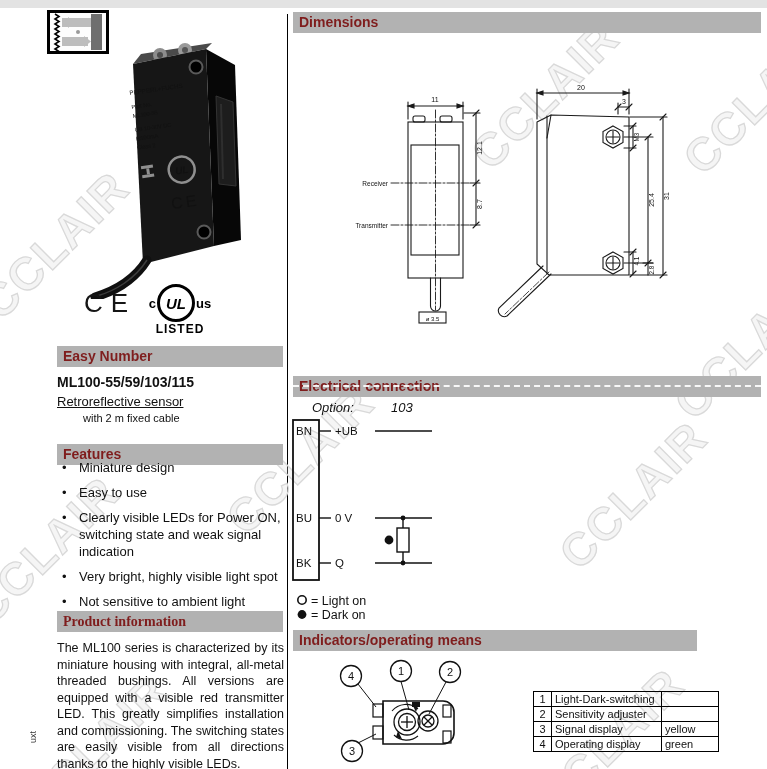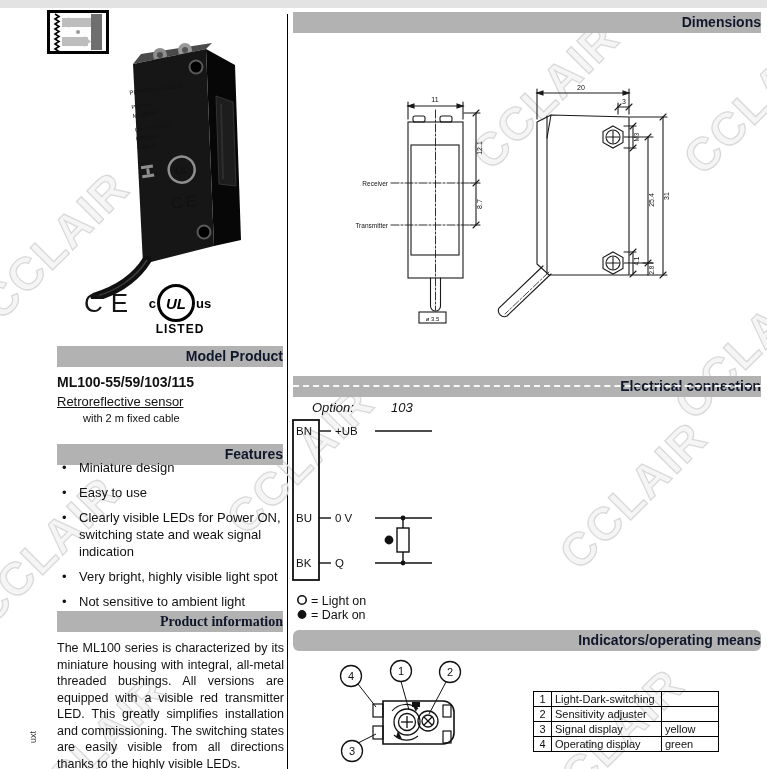--- a/index.html
+++ b/index.html
@@ -2,21 +2,21 @@
 <html><head>
 <meta charset="utf-8">
 <style>
   html,body{margin:0;padding:0;background:#fff;}
   .page{position:relative;width:767px;height:769px;background:#fff;overflow:hidden;
         font-family:"Liberation Sans","DejaVu Sans",sans-serif;color:#111;}
   .abs{position:absolute;}
   .top-strip{left:0;top:0;width:767px;height:8px;background:#e3e3e3;}
   .col-divider{left:287px;top:14px;width:1px;height:755px;background:#000;}
   .sec-header{height:21px;line-height:21px;background:#b2b2b2;font-size:14px;font-weight:bold;
-              padding-left:6px;box-sizing:border-box;color:#0f172a;text-align:right;}
+              padding-left:6px;box-sizing:border-box;color:#7f1d1d;}
   .sec-header.dashed::after{content:"";position:absolute;left:0;right:0;top:9px;
               border-top:2px dashed rgba(255,255,255,.9);}
   .model-name{font-size:14px;font-weight:bold;}
   .body-text{font-size:13px;}
   .small-text{font-size:11px;}
   ul.features{list-style:none;margin:0;padding:0;width:228px;}
   ul.features li{position:relative;padding-left:22px;margin-bottom:8px;font-size:13px;line-height:17px;}
   ul.features li::before{content:"\2022";position:absolute;left:5px;top:0;font-size:13px;}
   .para{width:227px;font-size:12.5px;line-height:16.5px;text-align:justify;}
   .wm{position:absolute;font-size:46px;font-weight:bold;letter-spacing:2px;
@@ -111,21 +111,21 @@
   <div class="abs ce-mark" style="left:84px;top:288px;">CE</div>
   <div class="abs ul-wrap" style="left:134px;top:284px;">
     <div class="ul-row">
       <span class="ul-c">c</span>
       <span class="ul-circle">UL</span>
       <span class="ul-us">us</span>
     </div>
     <div class="ul-listed">LISTED</div>
   </div>
 
-  <div class="abs sec-header" style="left:57px;top:346px;width:226px;">Model Product</div>
+  <div class="abs sec-header" style="left:57px;top:346px;width:226px;">Easy Number</div>
   <div class="abs model-name" style="left:57px;top:374px;">ML100-55/59/103/115</div>
   <div class="abs body-text" style="left:57px;top:394px;text-decoration:underline;">Retroreflective sensor</div>
   <div class="abs small-text" style="left:57px;top:412px;margin-left:26px;">with 2 m fixed cable</div>
 
   <div class="abs sec-header" style="left:57px;top:432px;width:226px;margin-top:12px;">Features</div>
   <ul class="abs features" style="left:57px;top:459px;">
     <li>Miniature design</li>
     <li>Easy to use</li>
     <li>Clearly visible LEDs for Power ON, switching state and weak signal indication</li>
     <li>Very bright, highly visible light spot</li>
@@ -269,21 +269,21 @@
         <text x="44" y="105">0 V</text>
         <text x="44" y="150">Q</text>
       </g>
       <g font-size="12.5" fill="#111">
         <text x="20" y="187.5">= Light on</text>
         <text x="20" y="202">= Dark on</text>
       </g>
     </svg>
   </div>
 
-  <div class="abs sec-header" style="left:293px;top:630px;width:468px;border-radius:6px;">Indicators/operating means</div>
+  <div class="abs sec-header" style="left:293px;top:630px;width:404px;">Indicators/operating means</div>
 
   <div class="abs" style="left:328px;top:654px;">
     <svg width="205" height="115" viewBox="0 0 205 115">
       <g stroke="#111" fill="none" stroke-width="1.3">
         <circle cx="23" cy="22" r="10.5"></circle>
         <circle cx="73" cy="17" r="10.5"></circle>
         <circle cx="122" cy="18" r="10.5"></circle>
         <circle cx="24" cy="97" r="10.5"></circle>
         <line x1="30" y1="30" x2="48" y2="53" stroke-width="1"></line>
         <line x1="73" y1="27.5" x2="81" y2="56" stroke-width="1"></line>

